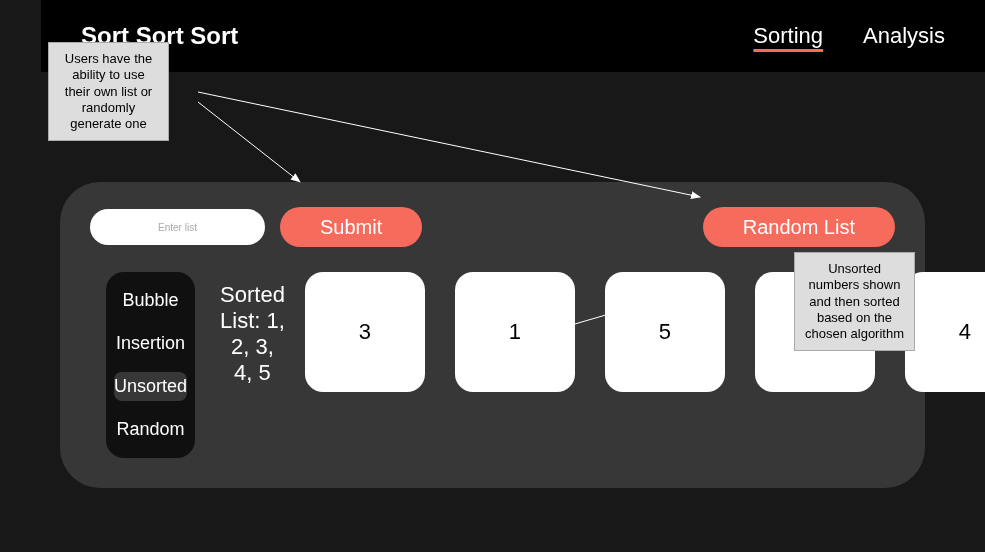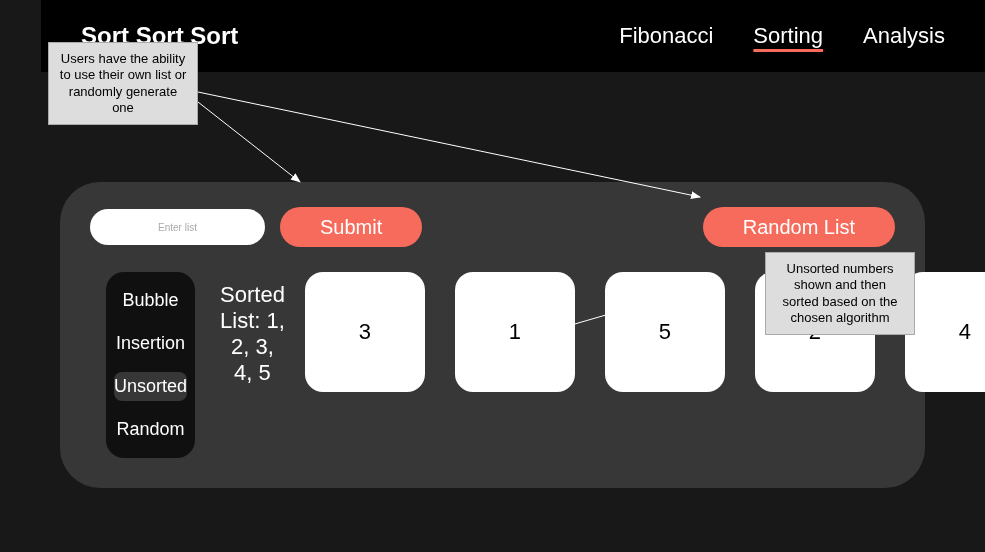--- a/index.html
+++ b/index.html
@@ -103,41 +103,40 @@
     font-size: 22px;
   }
   
   .callout {
     position: absolute;
     background: #ddd;
     color: #000;
     font-size: 13px;
     padding: 8px 10px;
     border: 1px solid #aaa;
-    width: 150px;
+    width: 121px;
     text-align: center;
     line-height: 1.25;
     z-index: 10;
   }
   .svg-overlay {
     position: absolute;
     top: 0; left: 0;
     pointer-events: none;
     z-index: 5;
   }
   .arrow-line { stroke: #fff; stroke-width: 1; fill: none; }
   .arrow-head { fill: #fff; }
 </style>
 </head>
 <body>
 
 <div class="topbar">
   <div class="title">Sort Sort Sort</div>
   <div class="nav">
-    <div class="nav-item">Fibonacci</div>
     <div class="nav-item active">Sorting</div>
     <div class="nav-item">Analysis</div>
   </div>
 </div>
 
 <div class="main">
 
   <div class="callout" style="top:-30px; left:48px;">Users have the ability to use their own list or randomly generate one</div>
 
   <svg class="svg-overlay" width="985" height="552">

